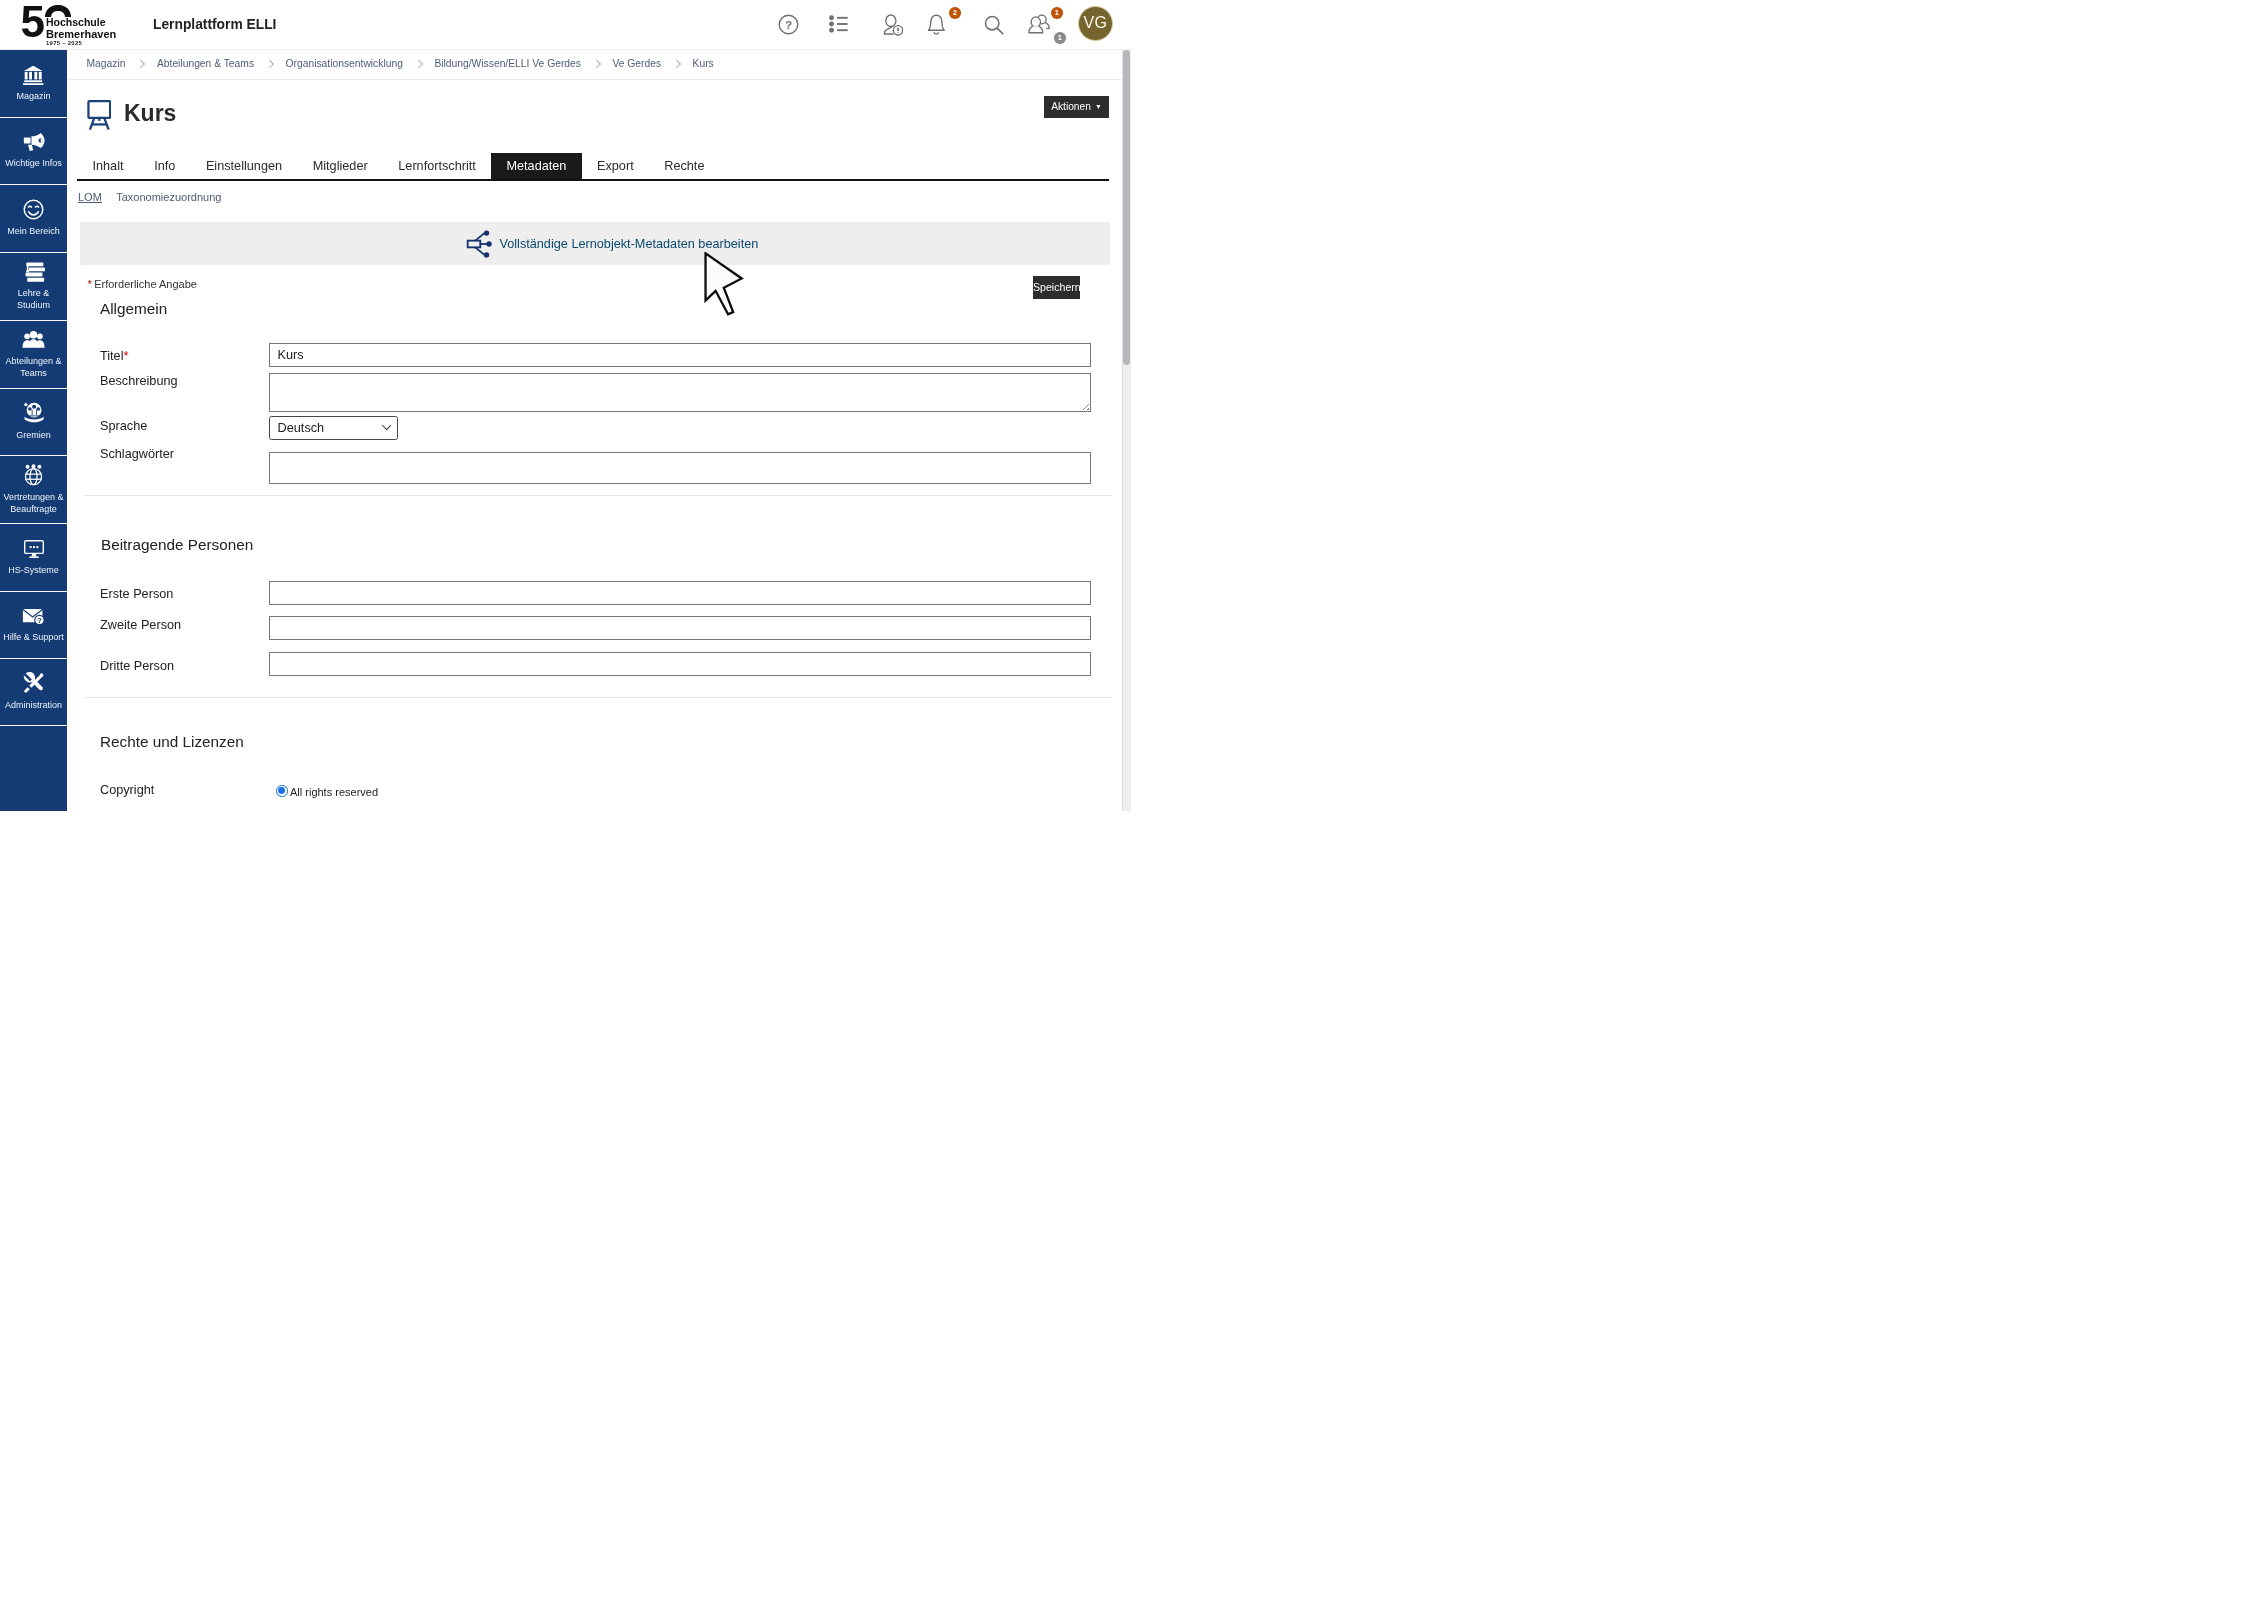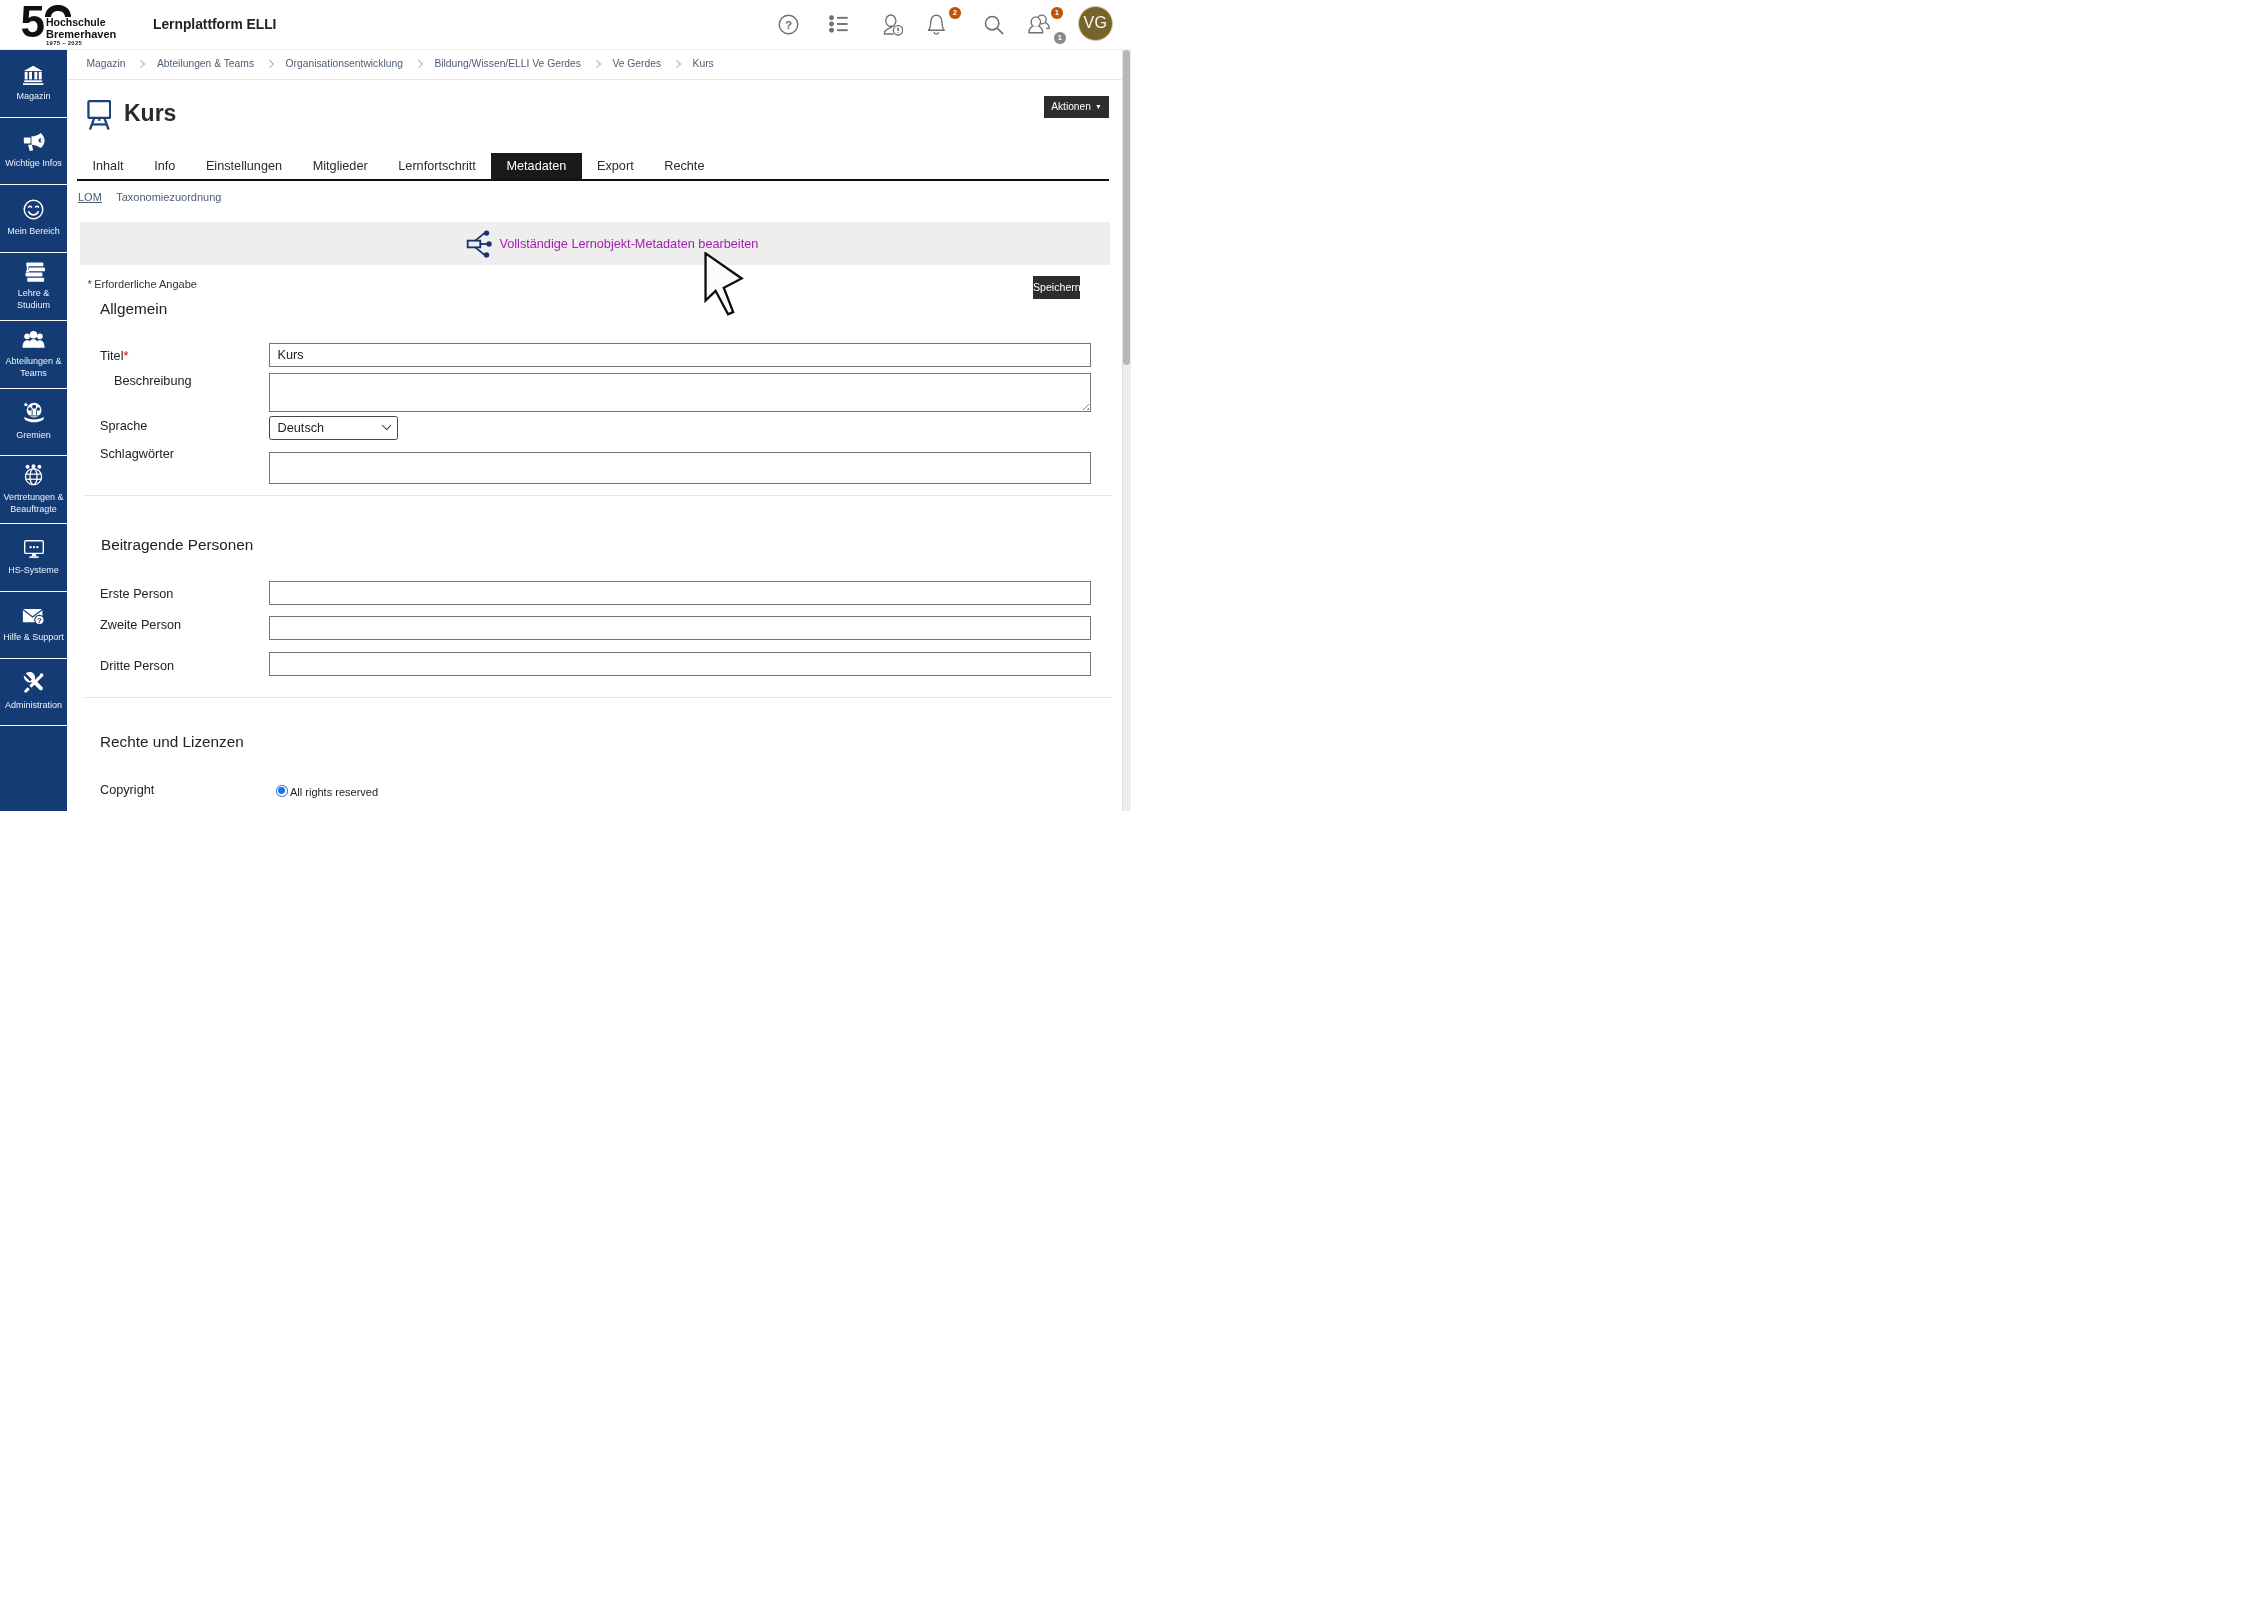--- a/index.html
+++ b/index.html
@@ -54,21 +54,21 @@
 .tab { font-size:12.7px; color:#2b2b2b; padding:0 15.3px; line-height:26px; }
 .tab.active { background:#191919; color:#fff; }
 
 
 #subtabs { position:absolute; left:11px; top:141px; font-size:11px; color:#4d5c74; }
 #subtabs .lom { text-decoration:underline; margin-right:14.4px; }
 
 
 #banner { position:absolute; left:12.7px; top:172px; width:1030px; height:43px; background:#eeeeee; }
 #bannerinner { position:absolute; left:0; top:0; width:1030px; height:43px; display:flex;
-  align-items:center; justify-content:center; font-size:12.7px; color:#a21caf;padding-left:28px; }
+  align-items:center; justify-content:center; font-size:12.7px; color:#0c4a6e;padding-left:28px; }
 #bannerinner svg { margin-right:7.6px; margin-left:6.8px; }
 
 
 #req { position:absolute; left:20.4px; top:228px; font-size:11px; color:#333; }
 #req .ast { color:#c00; margin-right:2.5px;}
 #speichern { position:absolute; left:966px; top:226px; width:47px; height:23px; background:#2d2d2d;
   color:#fff; font-size:10.6px; text-align:center; line-height:23px; }
 
 h2.sec { position:absolute; font-size:15.3px; font-weight:normal; color:#222; }
 
@@ -266,21 +266,21 @@
   </div>
 
   <div id="req"><span class="ast">*</span>Erforderliche Angabe</div>
   <div id="speichern">Speichern</div>
 
   <h2 class="sec" style="left:33px; top:250px;">Allgemein</h2>
 
   <div class="flabel" style="top:299px;">Titel<span class="ast">*</span></div>
   <div class="inp" style="top:293px; line-height:23px; font-size:12.7px; color:#222; padding-left:7.6px;">Kurs</div>
 
-  <div class="flabel" style="top:324px;margin-left:14px;">Beschreibung</div>
+  <div class="flabel" style="top:324px;">Beschreibung</div>
   <div class="inp ta" style="top:323px;">
       <div class="rz"></div>
     </div>
 
   <div class="flabel" style="top:369px;">Sprache</div>
   <div class="sel" style="top:366px;">Deutsch<span class="chev"></span></div>
 
   <div class="flabel" style="top:397px;">Schlagwörter</div>
   <div class="inp" style="top:402px; height:32px;"></div>
 

